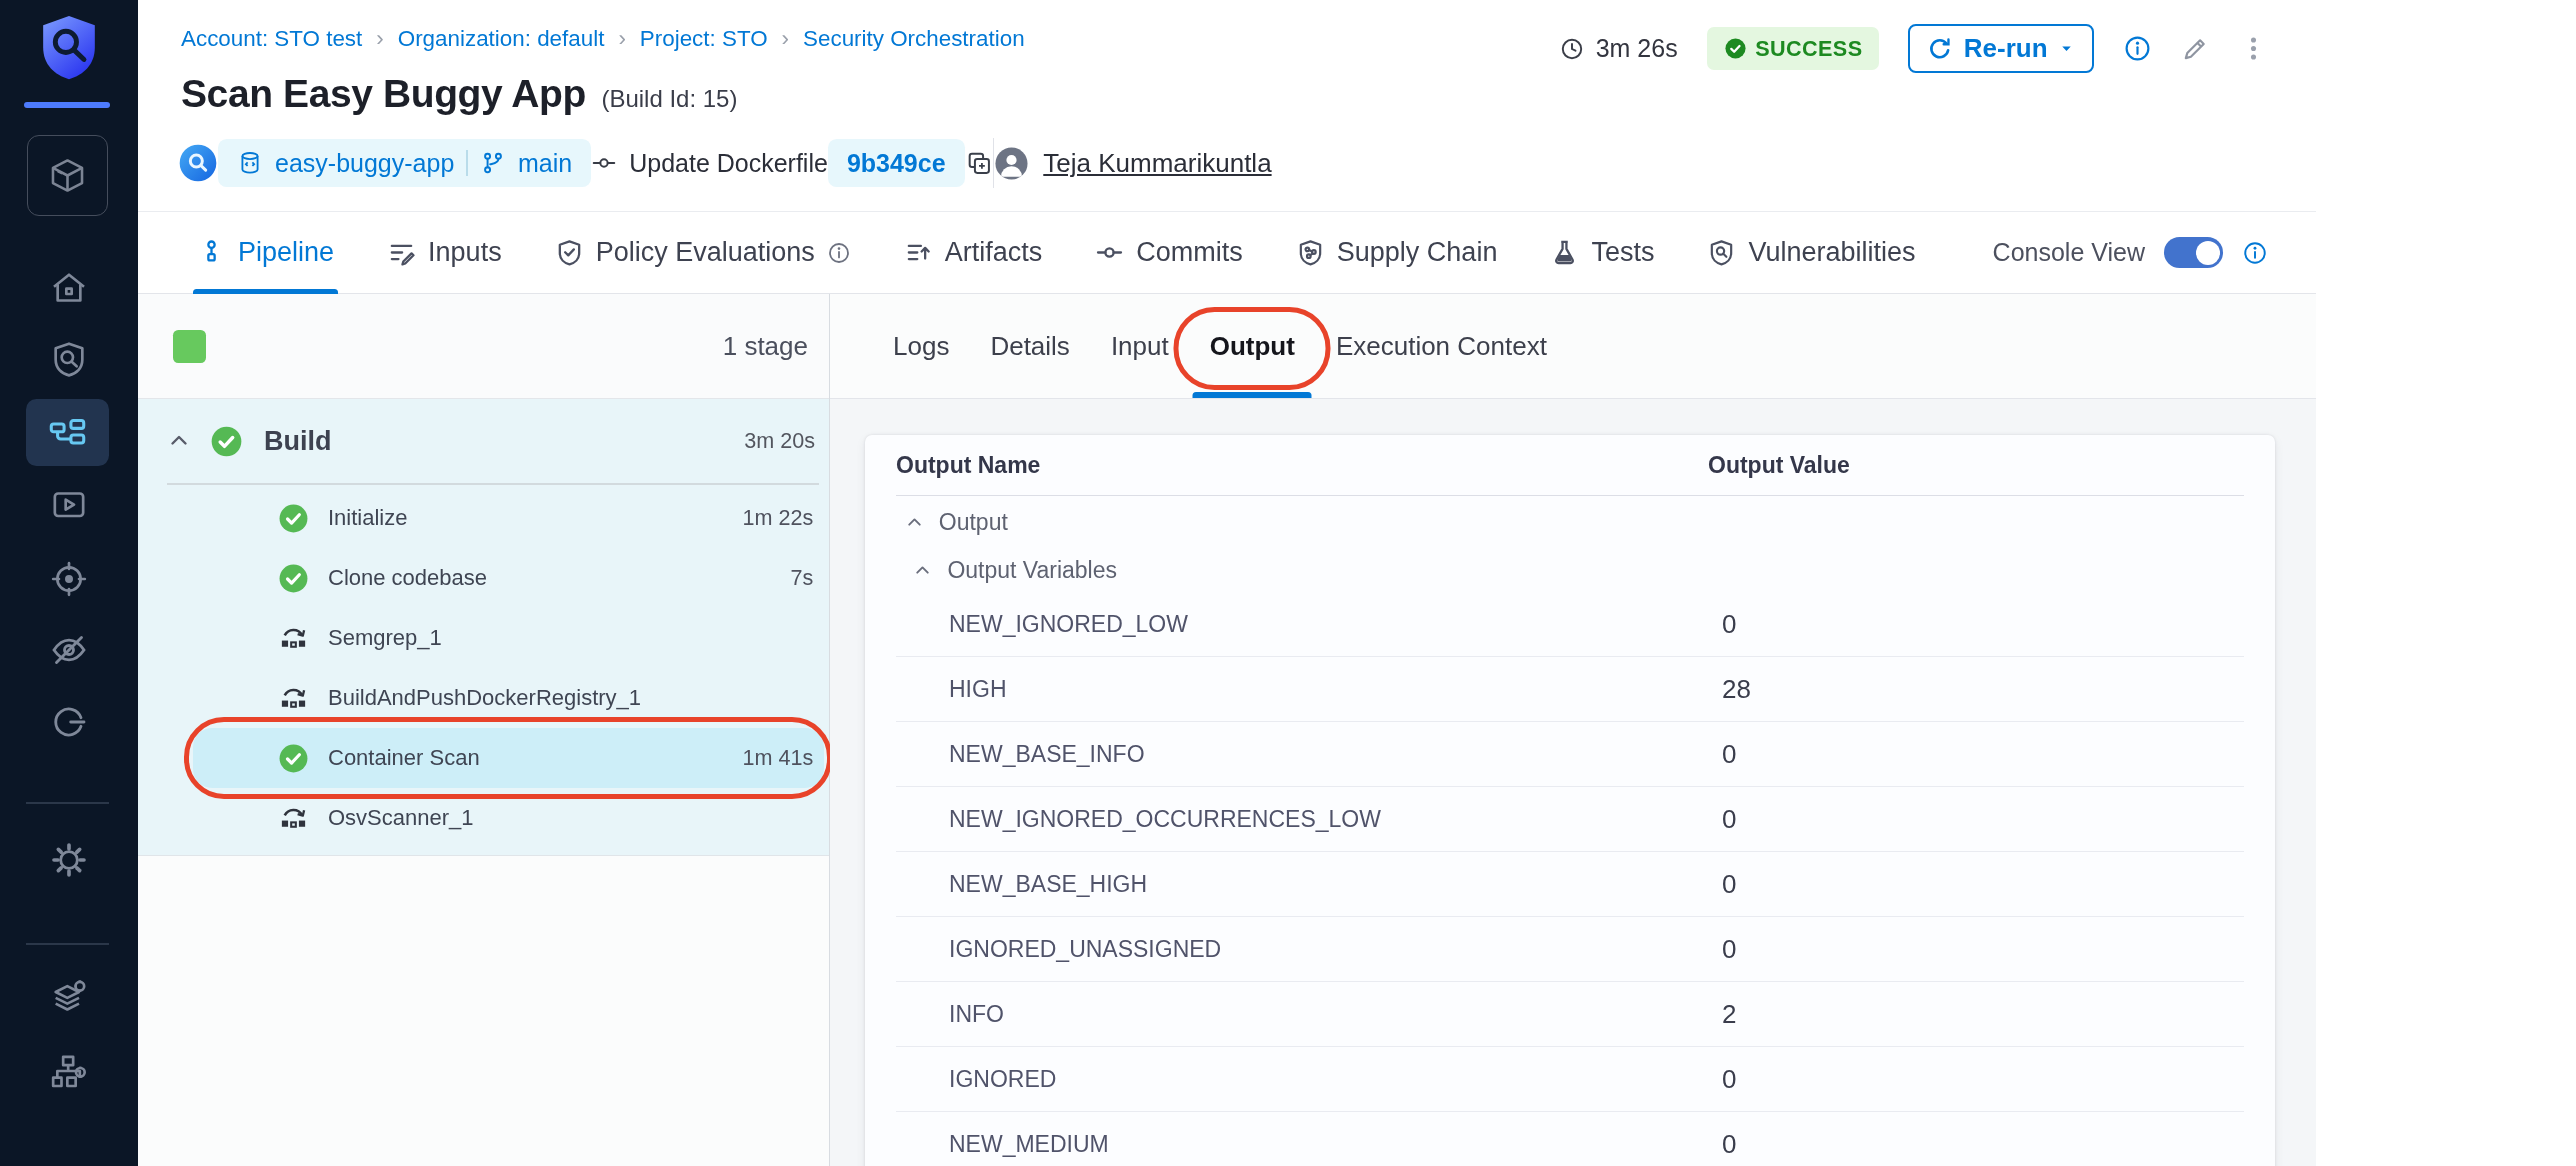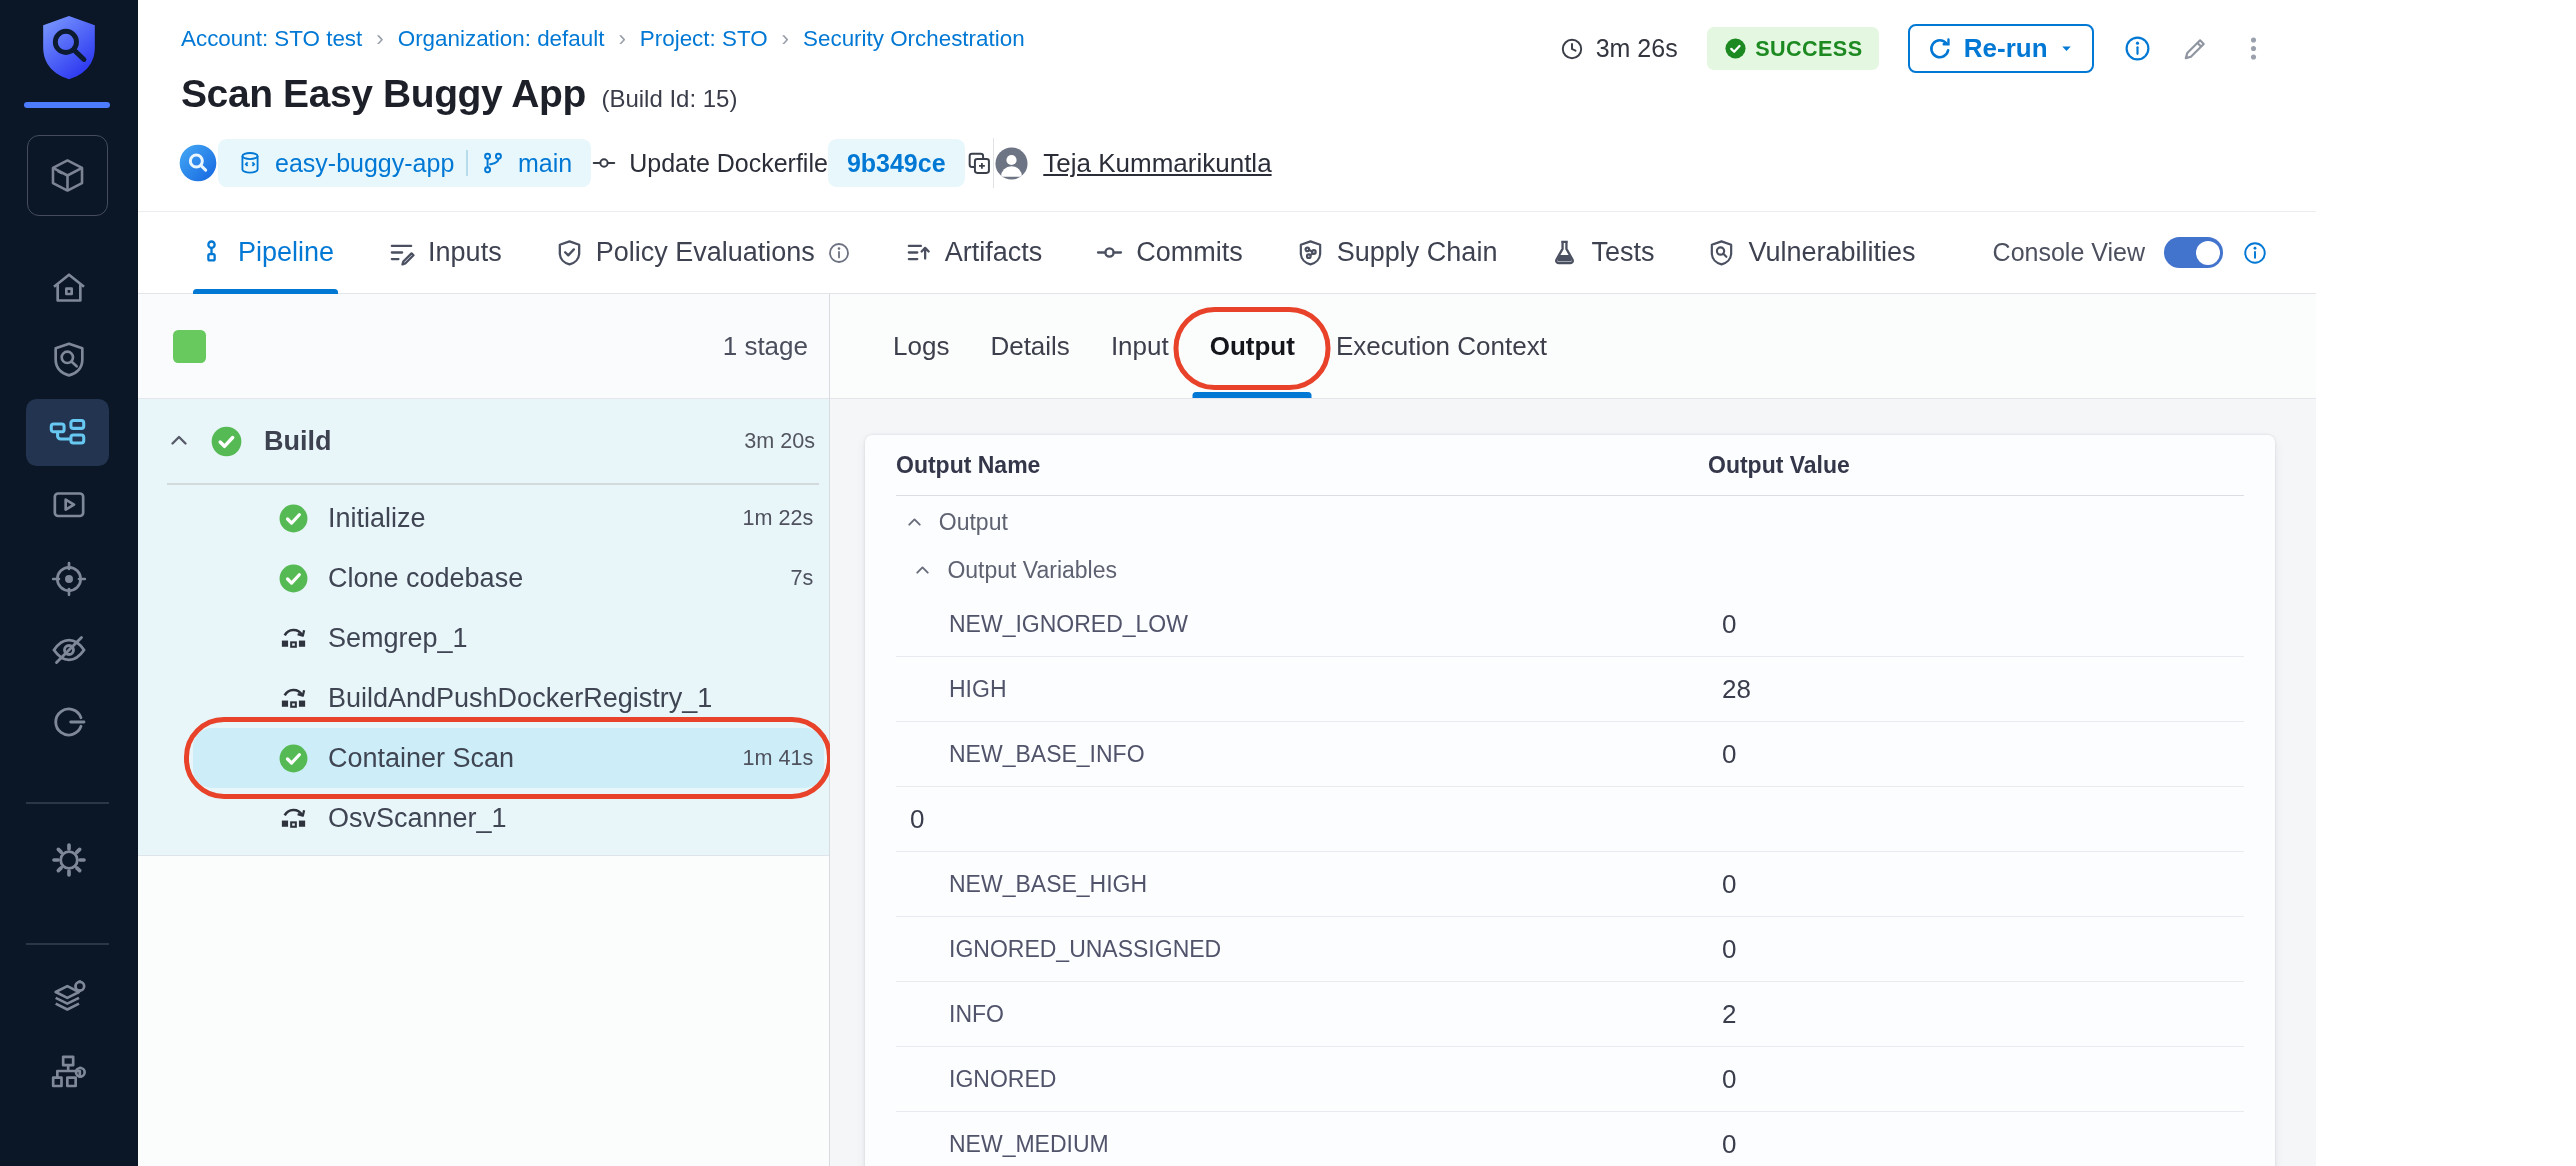--- a/index.html
+++ b/index.html
@@ -78,21 +78,21 @@
   .stage-row .sname { margin-left:21px; font-size:27px; color:#3d4250; font-weight:700; }
   .stage-row .sdur { margin-left:auto; font-size:21.6px; color:#53565f; }
   .stage-divider { height:1.7px; background:#d2dade; margin:0 10.4px 0 29px; }
   .steps { padding-top:3.5px; }
   .step { height:60px; margin:0 5.2px 0 55px; display:flex; align-items:center; position:relative; padding:0 10.4px 0 85px; cursor:pointer; }
   .step.selected { background:#cdeef8; border-radius:19px; }
   .step .st-icon { width:31px; height:31px; flex:0 0 31px; }
   .step .icon-success, .step .icon-loop { display:none; width:31px; height:31px; }
   .step.status-success .icon-success { display:block; }
   .step.status-loop .icon-loop { display:block; color:#2f333d; }
-  .step .st-name { margin-left:19px; font-size:27px; color:#3f4553; }
+  .step .st-name { margin-left:19px; font-size:22px; color:#3f4553; }
   .step .st-dur { margin-left:auto; font-size:21.6px; color:#4f525e; }
   .step .ring { display:none; }
   .step.annotated .ring { display:block; position:absolute; inset:-11.2px -8.6px; border:5.2px solid #e8432a; border-radius:40px; pointer-events:none; }
 
   
   .right-panel { position:absolute; left:830px; top:294px; right:0; bottom:0; background:#fbfcfc; }
   .detail-tabs { height:105px; border-bottom:1.7px solid #e3e5ea; display:flex; align-items:center; padding-left:63px; gap:41px; }
   .dtab { position:relative; height:100%; display:flex; align-items:center; font-size:26px; color:#3d404c; cursor:pointer; white-space:nowrap; }
   .dtab.active { color:#15161c; font-weight:700; }
   .dtab.active::after { content:""; position:absolute; bottom:0; left:50%; transform:translateX(-50%); width:119px; height:6px; background:#0278d5; border-radius:3.5px 3.5px 0 0; }
@@ -604,20 +604,21 @@
             </div>
             <div class="t-row">
               <span class="rname">HIGH</span>
               <span class="rvalue">28</span>
             </div>
             <div class="t-row">
               <span class="rname">NEW_BASE_INFO</span>
               <span class="rvalue">0</span>
             </div>
             <div class="t-row">
+              <span class="rname">NEW_IGNORED_OCCURRENCES_LOW</span>
               <span class="rvalue">0</span>
             </div>
             <div class="t-row">
               <span class="rname">NEW_BASE_HIGH</span>
               <span class="rvalue">0</span>
             </div>
             <div class="t-row">
               <span class="rname">IGNORED_UNASSIGNED</span>
               <span class="rvalue">0</span>
             </div>

